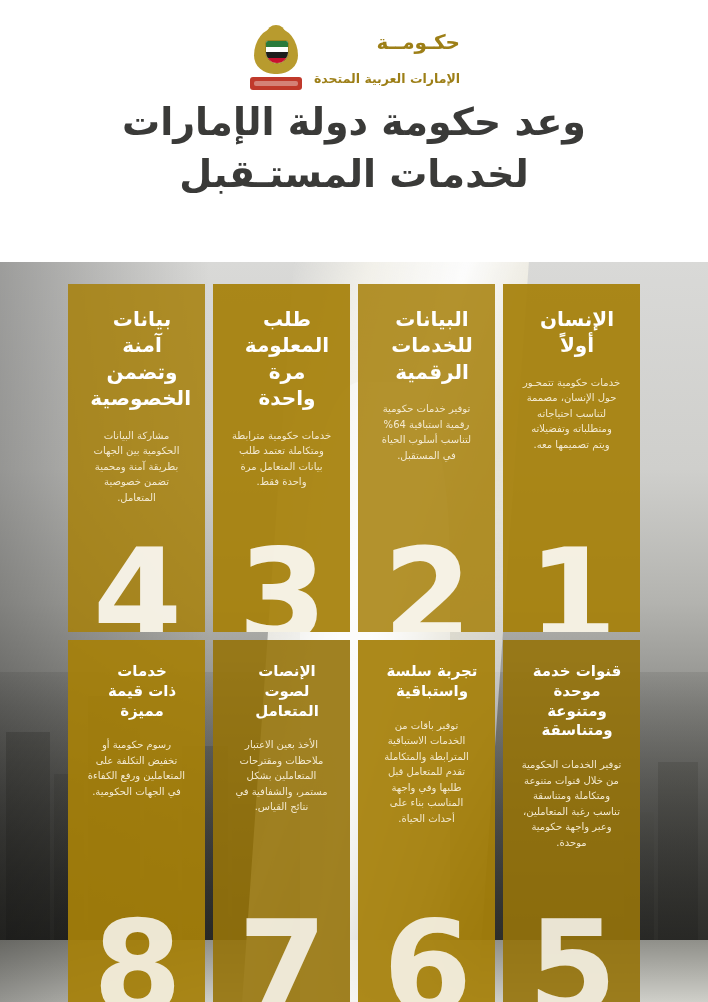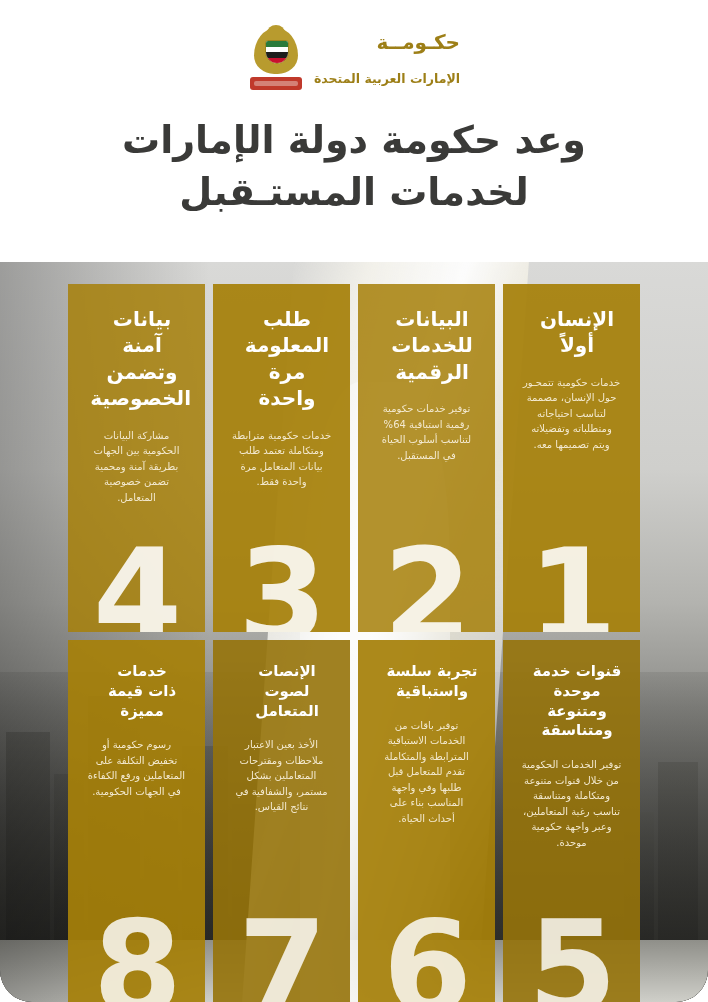--- a/index.html
+++ b/index.html
@@ -14,21 +14,20 @@
     overflow: hidden;
     position: relative;
   }
 
   .page {
     position: relative;
     width: 708px;
     height: 1002px;
     background: #ffffff;
     overflow: hidden;
-    border-radius: 32px;
   }
 
   
   .header {
     position: relative;
     height: 262px;
     background: #ffffff;
   }
 
   .emblem-row {
@@ -107,21 +106,21 @@
     letter-spacing: 1px;
   }
   .emblem-text .line2 {
     font-size: 12.5px;
     font-weight: bold;
     color: #9d7f17;
     margin-top: 18px;
   }
 
   .main-title {
-    margin: 22px 26px 0 26px;
+    margin: 4px 26px 0 26px;
     text-align: center;
     color: #3a3a38;
     font-weight: bold;
     font-size: 38px;
     line-height: 1.38;
     letter-spacing: 0px;
   }
   .main-title .t-line {
     display: block;
     white-space: nowrap;

